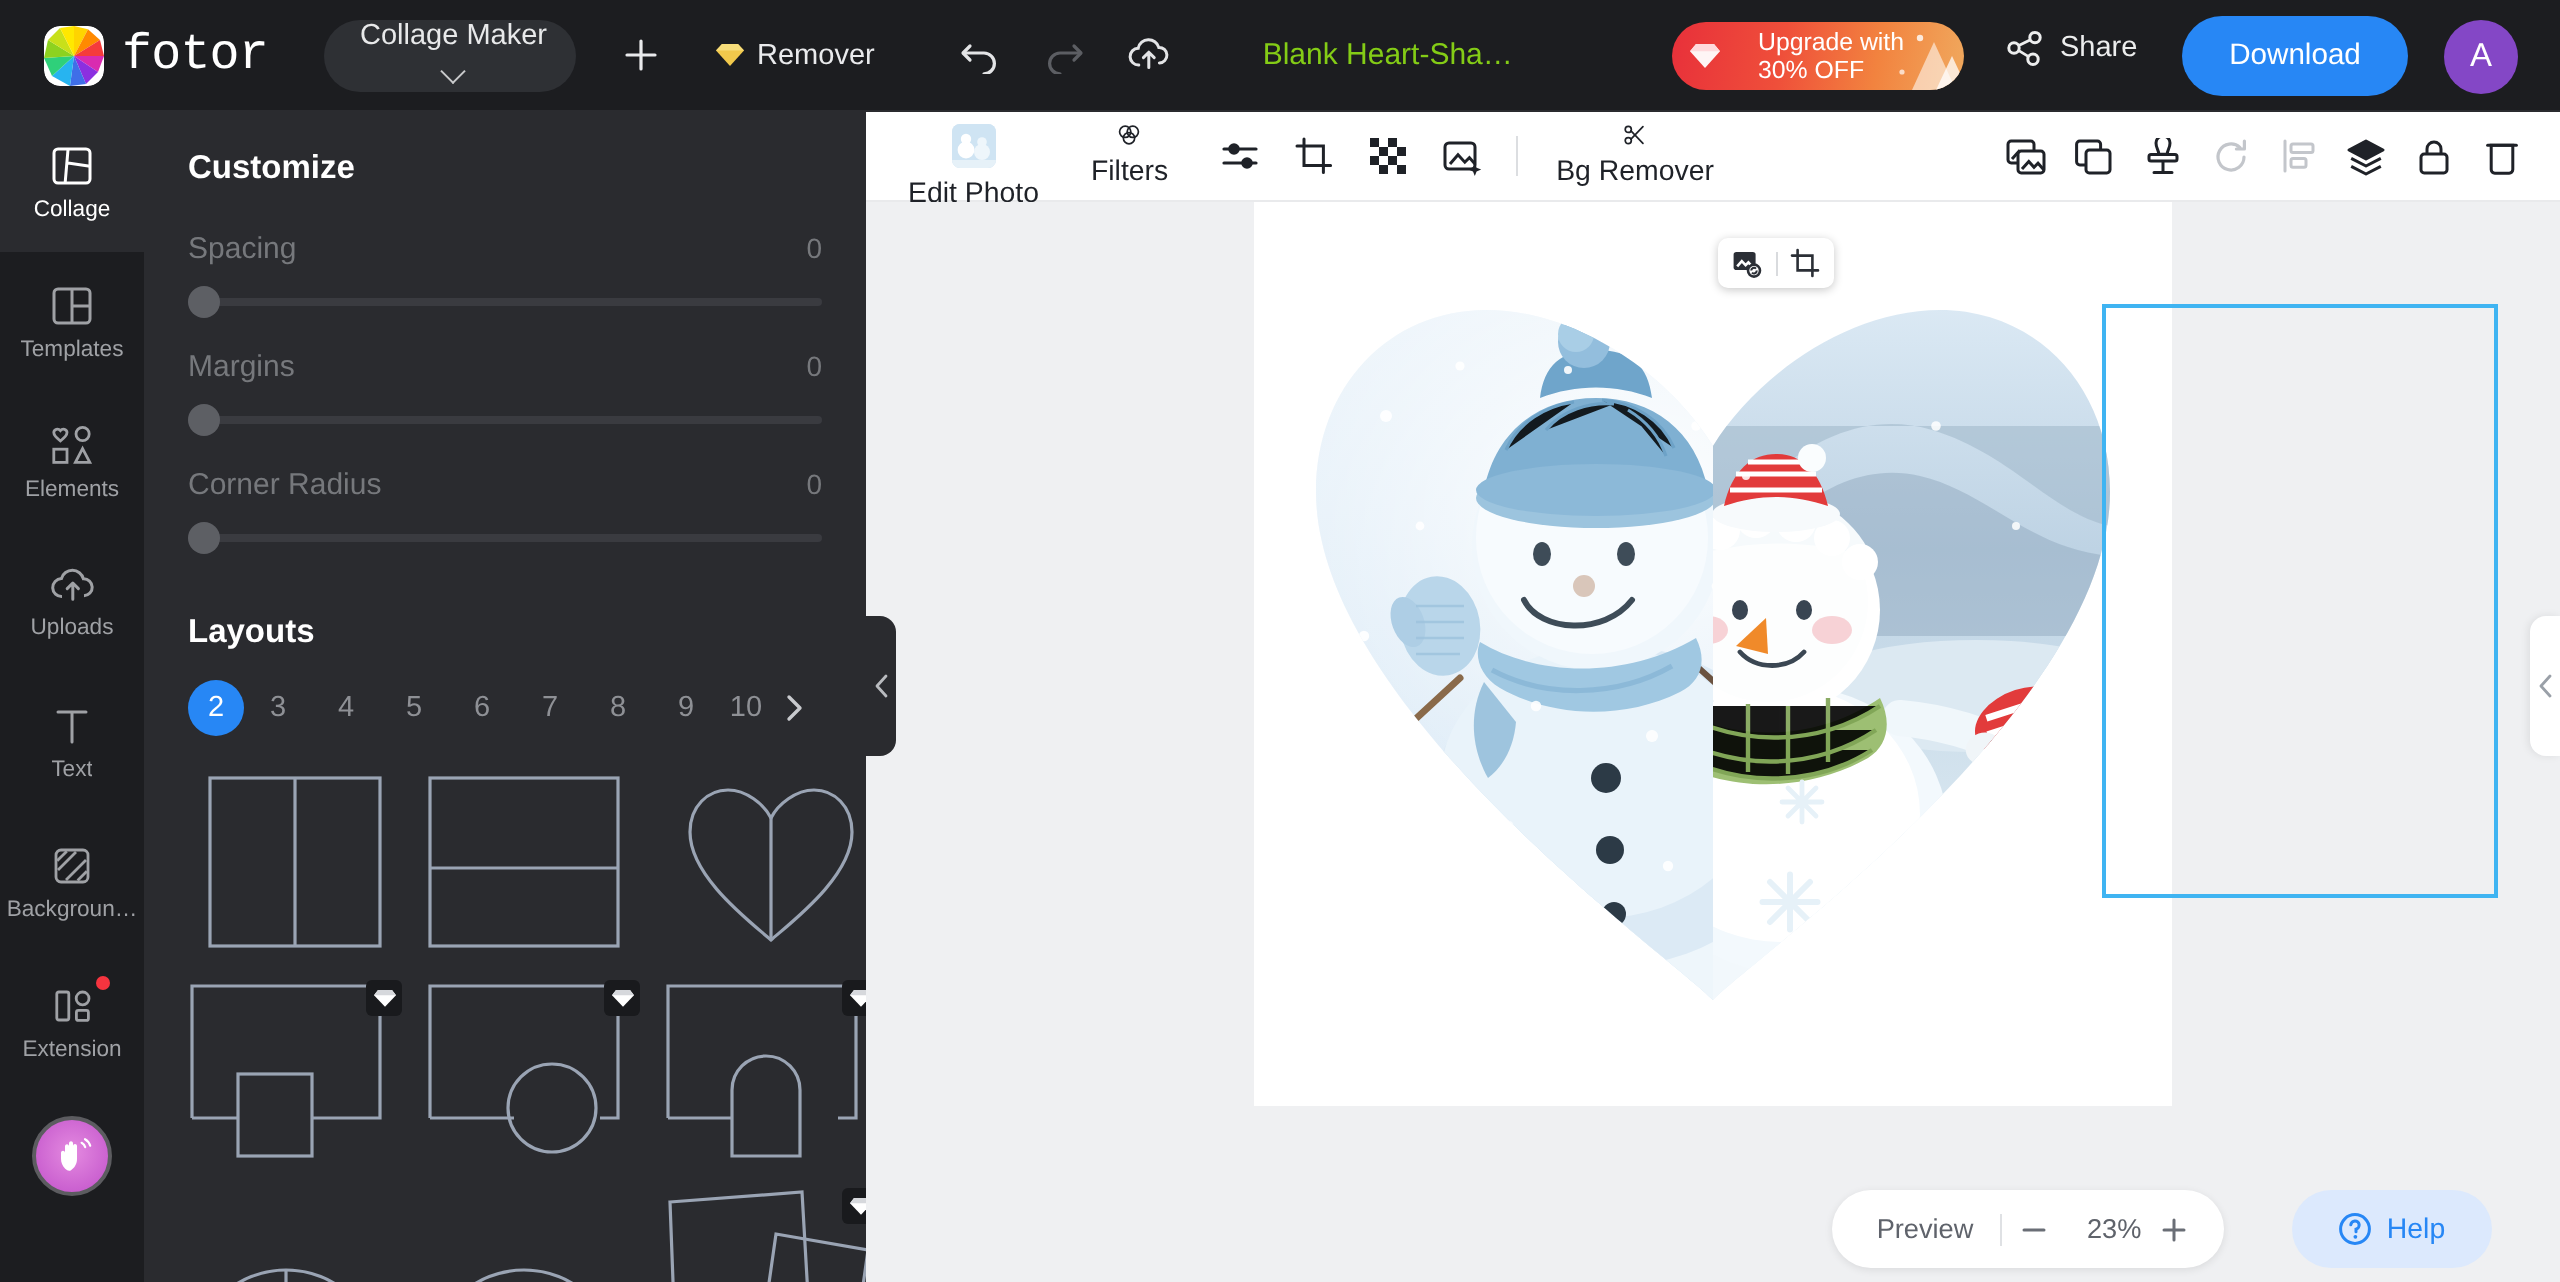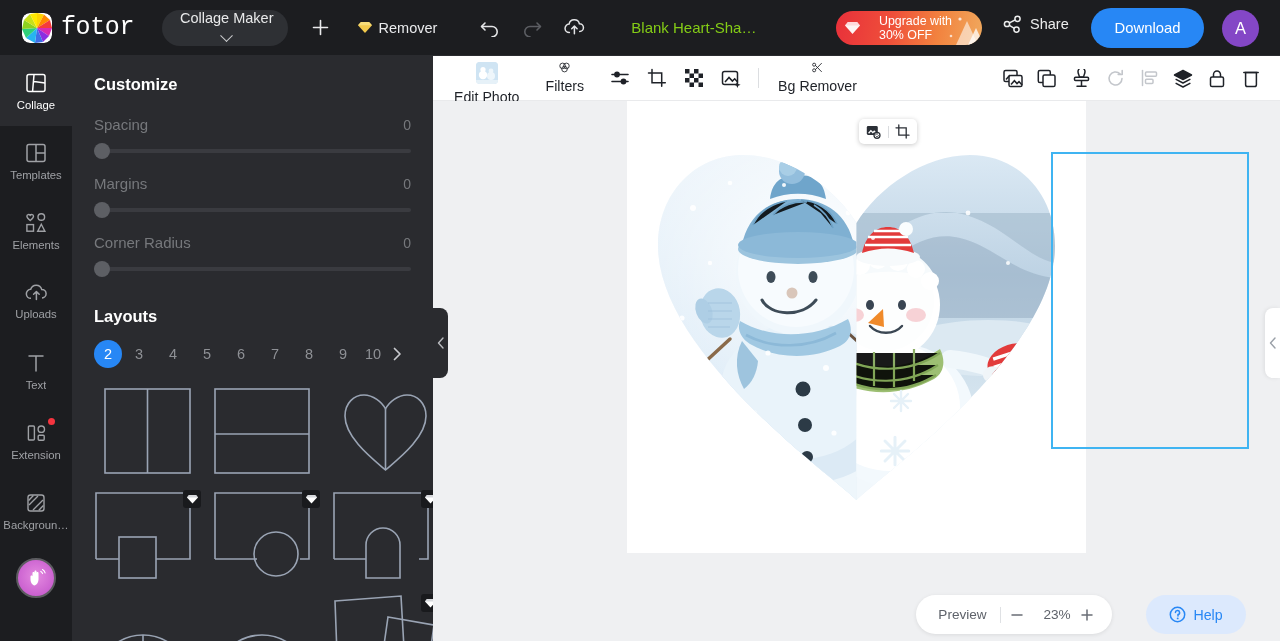--- a/index.html
+++ b/index.html
@@ -329,35 +329,35 @@
     </div>
 
     <div class="rail-item">
       <svg width="22" height="22" viewBox="0 0 22 22" fill="none" stroke="#9fa1a5" stroke-width="1.5">
         <path d="M4 4h14M11 4v15" stroke-linecap="round"></path>
       </svg>
       <span class="lbl">Text</span>
     </div>
 
     <div class="rail-item">
+      <svg width="22" height="22" viewBox="0 0 22 22" fill="none" stroke="#9fa1a5" stroke-width="1.4">
+        <rect x="3" y="3" width="16" height="16" rx="2.5"></rect>
+        <path d="M4 13L13 4M8 18L18 8M3.6 8.4L8.4 3.6M13.8 18.2L18.4 13.6"></path>
+      </svg>
+      <span class="lbl">Backgroun…</span>
+    </div>
+
+    <div class="rail-item">
       <span class="rail-dot"></span>
       <svg width="23" height="22" viewBox="0 0 23 22" fill="none" stroke="#9fa1a5" stroke-width="1.4">
         <rect x="3.4" y="4" width="6" height="14" rx="1"></rect>
         <circle cx="16.3" cy="7.2" r="3.2"></circle>
         <rect x="13.2" y="13.2" width="6" height="5" rx="1"></rect>
       </svg>
       <span class="lbl">Extension</span>
-    </div>
-
-    <div class="rail-item">
-      <svg width="22" height="22" viewBox="0 0 22 22" fill="none" stroke="#9fa1a5" stroke-width="1.4">
-        <rect x="3" y="3" width="16" height="16" rx="2.5"></rect>
-        <path d="M4 13L13 4M8 18L18 8M3.6 8.4L8.4 3.6M13.8 18.2L18.4 13.6"></path>
-      </svg>
-      <span class="lbl">Backgroun…</span>
     </div>
 
     <div class="hand-btn">
       <svg width="20" height="20" viewBox="0 0 20 20">
         <path d="M6.6 16.4c-1.4-1.4-2.1-3.2-2.1-5v-3c0-.6.5-1 1-1s1 .4 1 1v2.2V5.1c0-.6.5-1 1-1s1 .4 1 1v4.2V3.6c0-.6.5-1 1-1s1 .4 1 1v5.6V5c0-.6.5-1 1-1s1 .4 1 1v6.5c0 2.6-1.4 4.6-3 5.6-.9.6-1.9.2-2.9-.7z" fill="#fff"></path>
         <path d="M14.8 3.4c.9.5 1.5 1.3 1.8 2.2M16.5 1.6c1.3.7 2.2 1.9 2.6 3.3" stroke="#fff" stroke-width="1.1" fill="none" stroke-linecap="round"></path>
       </svg>
     </div>
   </div>
 

